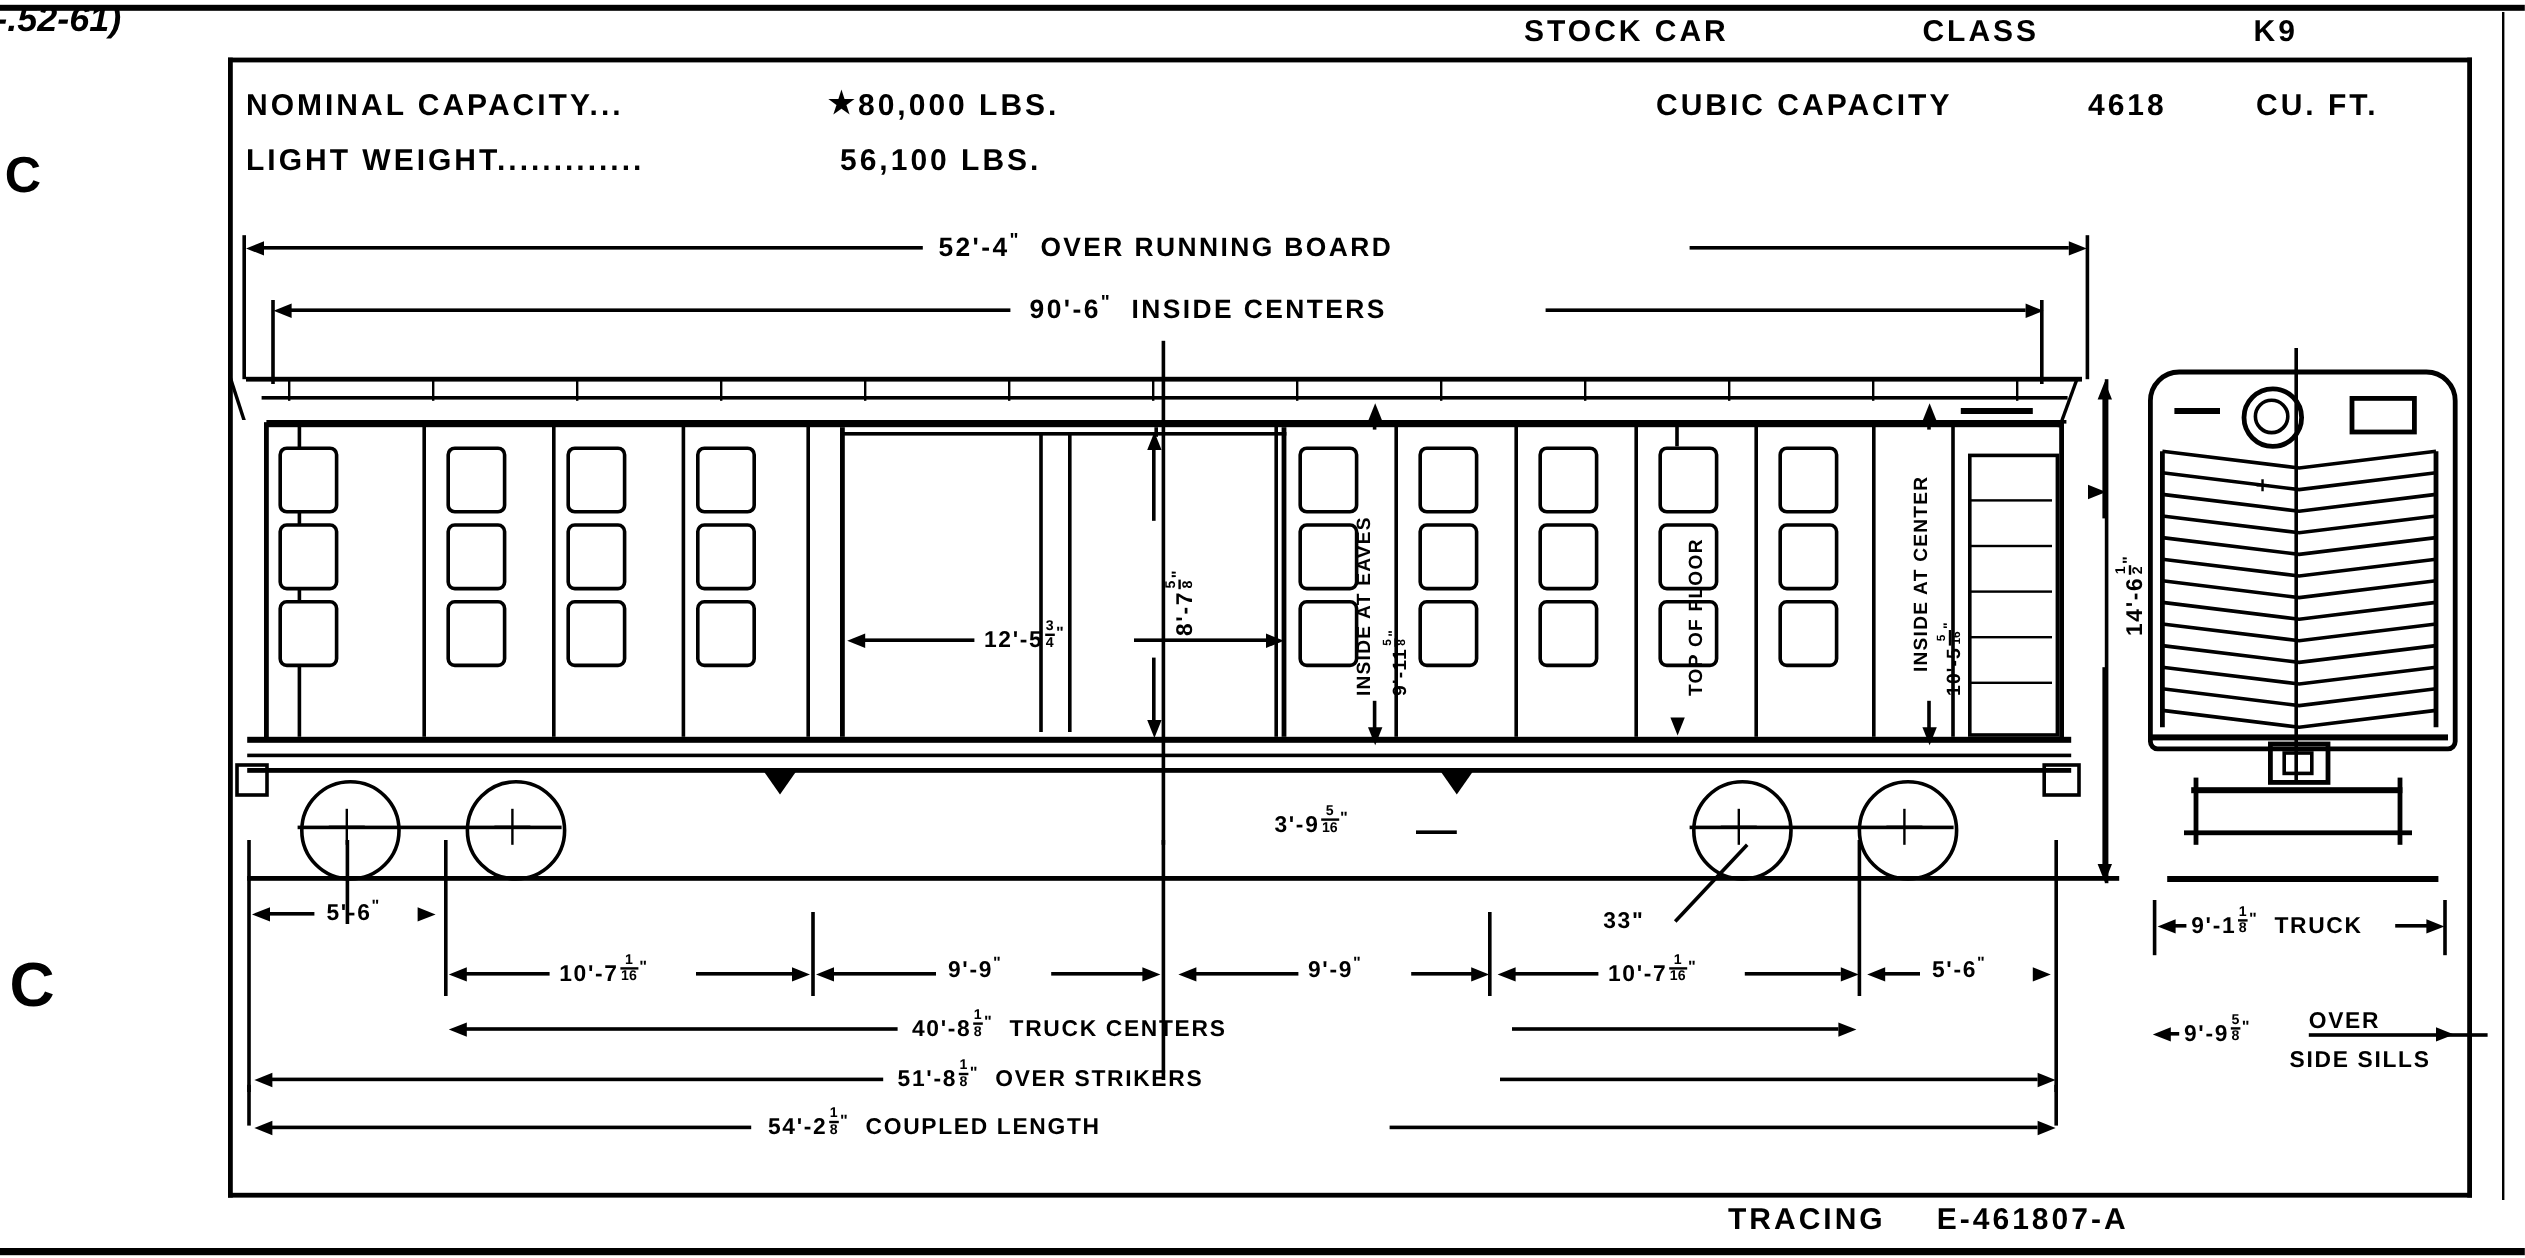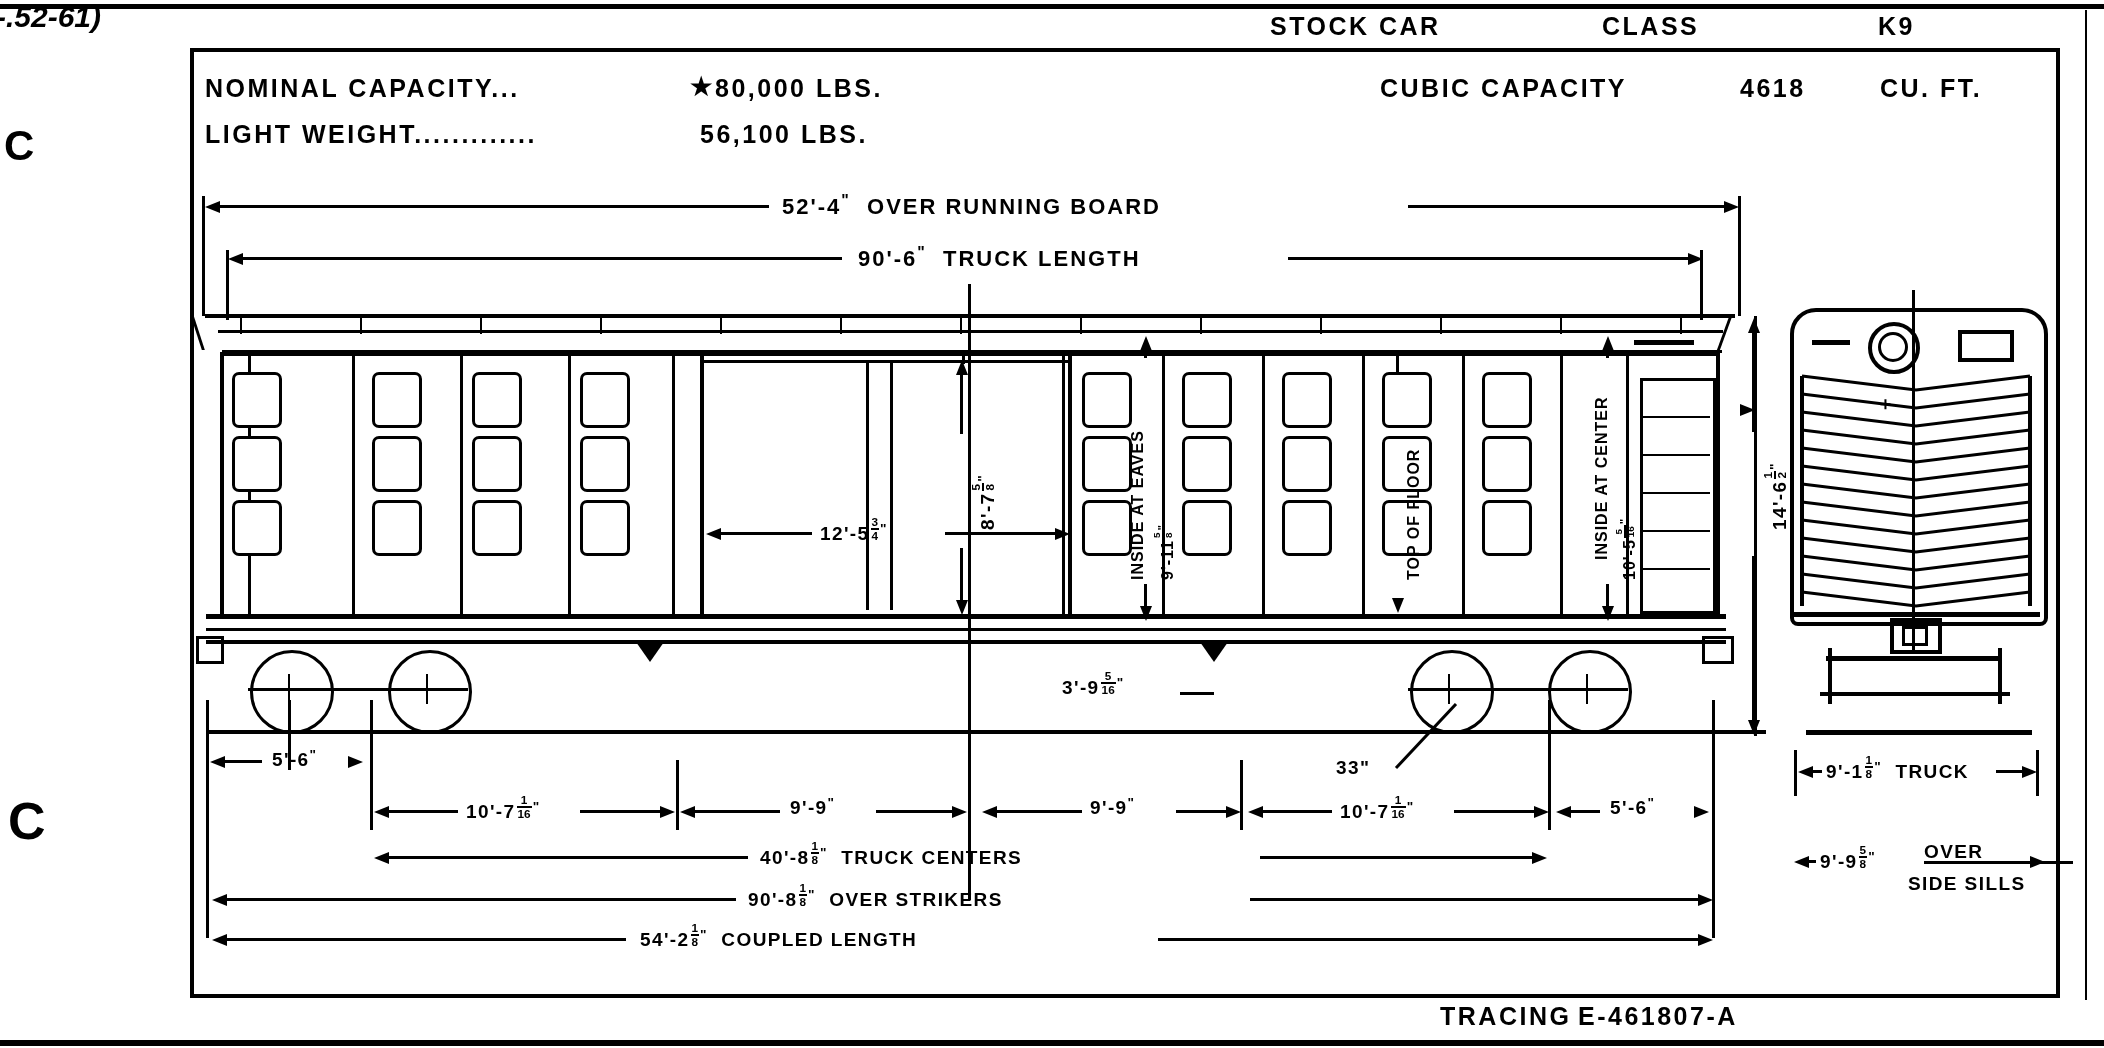--- a/index.html
+++ b/index.html
@@ -89,21 +89,21 @@
     <span>52'-4</span><span class="inmark">"</span>
     &nbsp;<span>OVER RUNNING BOARD</span>
   </div>
   <div class="abs dimline" style="left:1408px;top:205px;width:316px;"></div>
   <div class="abs arwR" style="left:1724px;top:201px;"></div>
 
   <div class="abs arwL" style="left:228px;top:253px;"></div>
   <div class="abs dimline" style="left:242px;top:257px;width:600px;"></div>
   <div class="abs eng eng-md" style="left:858px;top:245px;">
     <span>90'-6</span><span class="inmark">"</span>
-    &nbsp;<span>TRUCK LENGTH</span>
+    &nbsp;<span>INSIDE CENTERS</span>
   </div>
   <div class="abs dimline" style="left:1288px;top:257px;width:400px;"></div>
   <div class="abs arwR" style="left:1688px;top:253px;"></div>
   <div class="abs thinv" style="left:226px;top:250px;width:3px;height:70px;"></div>
   <div class="abs thinv" style="left:1700px;top:250px;width:3px;height:70px;"></div>
 
   <div class="abs hline" style="left:205px;top:314px;width:1530px;height:4px;"></div>
   <div class="abs hline2" style="left:218px;top:330px;width:1505px;height:3px;"></div>
   <div class="abs hline2" style="left:222px;top:350px;width:1500px;height:3px;"></div>
 
@@ -354,21 +354,21 @@
   <div class="abs eng eng-sm" style="left:760px;top:842px;">
     <span>40'-8</span><span class="frac"><span class="nu">1</span><span class="de">8</span></span><span class="inmark">"</span>
     &nbsp;<span>TRUCK  CENTERS</span>
   </div>
   <div class="abs dimline" style="left:1260px;top:856px;width:272px;"></div>
   <div class="abs arwR" style="left:1532px;top:852px;"></div>
 
   <div class="abs arwL" style="left:212px;top:894px;"></div>
   <div class="abs dimline" style="left:226px;top:898px;width:510px;"></div>
   <div class="abs eng eng-sm" style="left:748px;top:884px;">
-    <span>90'-8</span><span class="frac"><span class="nu">1</span><span class="de">8</span></span><span class="inmark">"</span>
+    <span>51'-8</span><span class="frac"><span class="nu">1</span><span class="de">8</span></span><span class="inmark">"</span>
     &nbsp;<span>OVER  STRIKERS</span>
   </div>
   <div class="abs dimline" style="left:1250px;top:898px;width:448px;"></div>
   <div class="abs arwR" style="left:1698px;top:894px;"></div>
 
   <div class="abs thinv" style="left:206px;top:904px;width:3px;height:34px;"></div>
   <div class="abs thinv" style="left:1712px;top:904px;width:3px;height:34px;"></div>
   <div class="abs arwL" style="left:212px;top:934px;"></div>
   <div class="abs dimline" style="left:226px;top:938px;width:400px;"></div>
   <div class="abs eng eng-sm" style="left:640px;top:924px;">
@@ -433,17 +433,17 @@
   <div class="abs arwL" style="left:1794px;top:856px;"></div>
   <div class="abs dimline" style="left:1808px;top:860px;width:8px;"></div>
   <div class="abs eng eng-sm" style="left:1820px;top:846px;">
     <span>9'-9</span><span class="frac"><span class="nu">5</span><span class="de">8</span></span><span class="inmark">"</span>
   </div>
   <div class="abs eng eng-sm ubold" style="left:1924px;top:842px;padding-right:90px;">OVER</div>
   <div class="abs eng eng-sm" style="left:1908px;top:874px;">SIDE SILLS</div>
   <div class="abs arwR" style="left:2030px;top:856px;"></div>
 
   <div class="abs eng eng-lg" style="left:1440px;top:1004px;">TRACING</div>
-  <div class="abs eng eng-lg" style="left:1578px;top:1004px;">E-461807-A</div>
+  <div class="abs eng eng-lg" style="left:1614px;top:1004px;">E-461807-A</div>
 
   <div class="abs hline" style="left:0px;top:1040px;width:2104px;height:6px;"></div>
 
 </div>
 
 </body></html>

